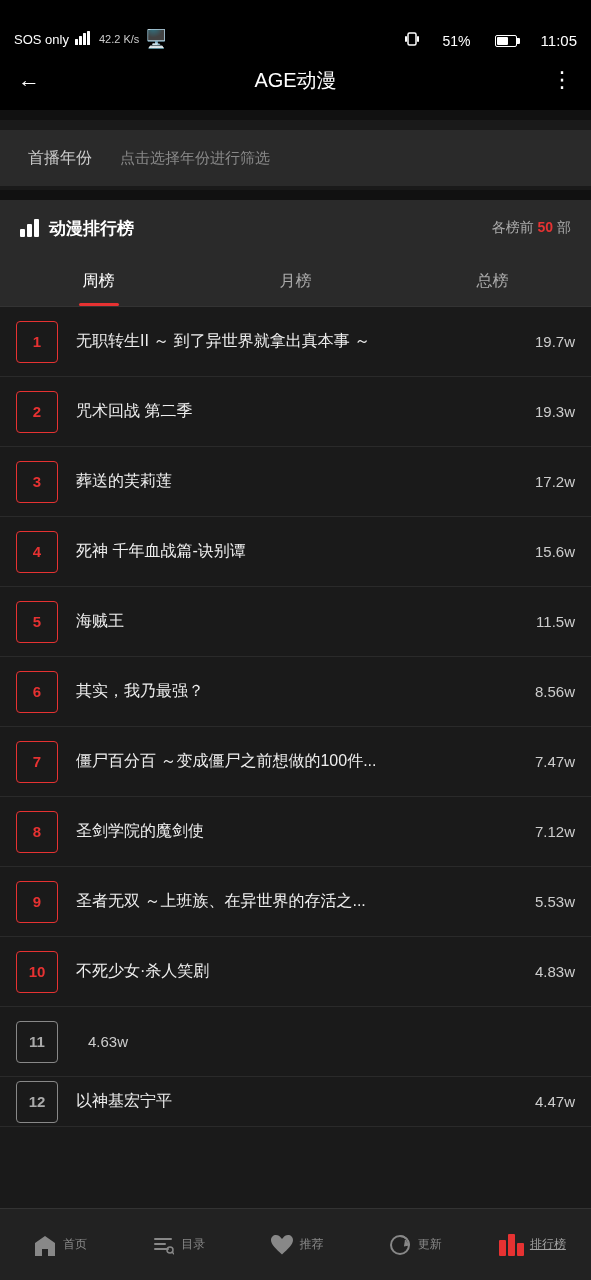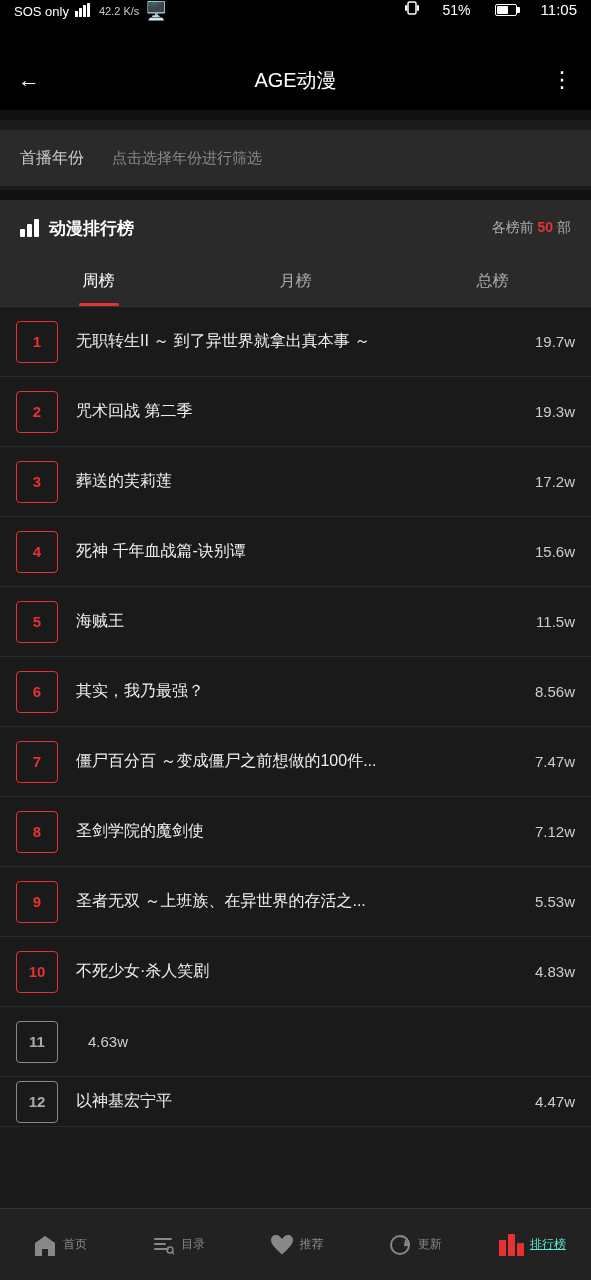--- a/index.html
+++ b/index.html
@@ -11,21 +11,21 @@
       font-family: 'PingFang SC', 'Hiragino Sans GB', 'Microsoft YaHei', sans-serif;
       color: #fff;
       overflow-x: hidden;
     }
 
     
     .status-bar {
       background: #000;
       height: 50px;
       display: flex;
-      align-items: flex-start;
+      align-items: flex-end;
       justify-content: space-between;
       padding: 0 14px;
       font-size: 13px;
       color: #fff;
     }
     .status-left {
       display: flex;
       align-items: center;
       gap: 6px;
       font-size: 13px;
@@ -94,21 +94,21 @@
       width: 36px;
       text-align: right;
     }
 
     
     .filter-bar {
       background: #2a2a2a;
       height: 56px;
       display: flex;
       align-items: center;
-      padding: 0 20px;
+      padding: 0 28px;
       gap: 28px;
       margin: 10px 0 4px;
     }
     .filter-label {
       font-size: 16px;
       color: #ccc;
       white-space: nowrap;
     }
     .filter-hint {
       font-size: 15px;
@@ -486,16 +486,16 @@
   </div>
 
   <div class="nav-item active">
     <div class="nav-icon">
       <svg width="26" height="22" viewBox="0 0 26 22" fill="#e63232">
         <rect x="0" y="6" width="7" height="16" rx="1"></rect>
         <rect x="9" y="0" width="7" height="22" rx="1"></rect>
         <rect x="18" y="9" width="7" height="13" rx="1"></rect>
       </svg>
     </div>
-    <span class="nav-label" style="color:#5eead4;text-decoration:underline;">排行榜</span>
+    <span class="nav-label" style="color:#a3a3a3;text-decoration:underline;">排行榜</span>
   </div>
 
 </div>
 
 </body></html>

